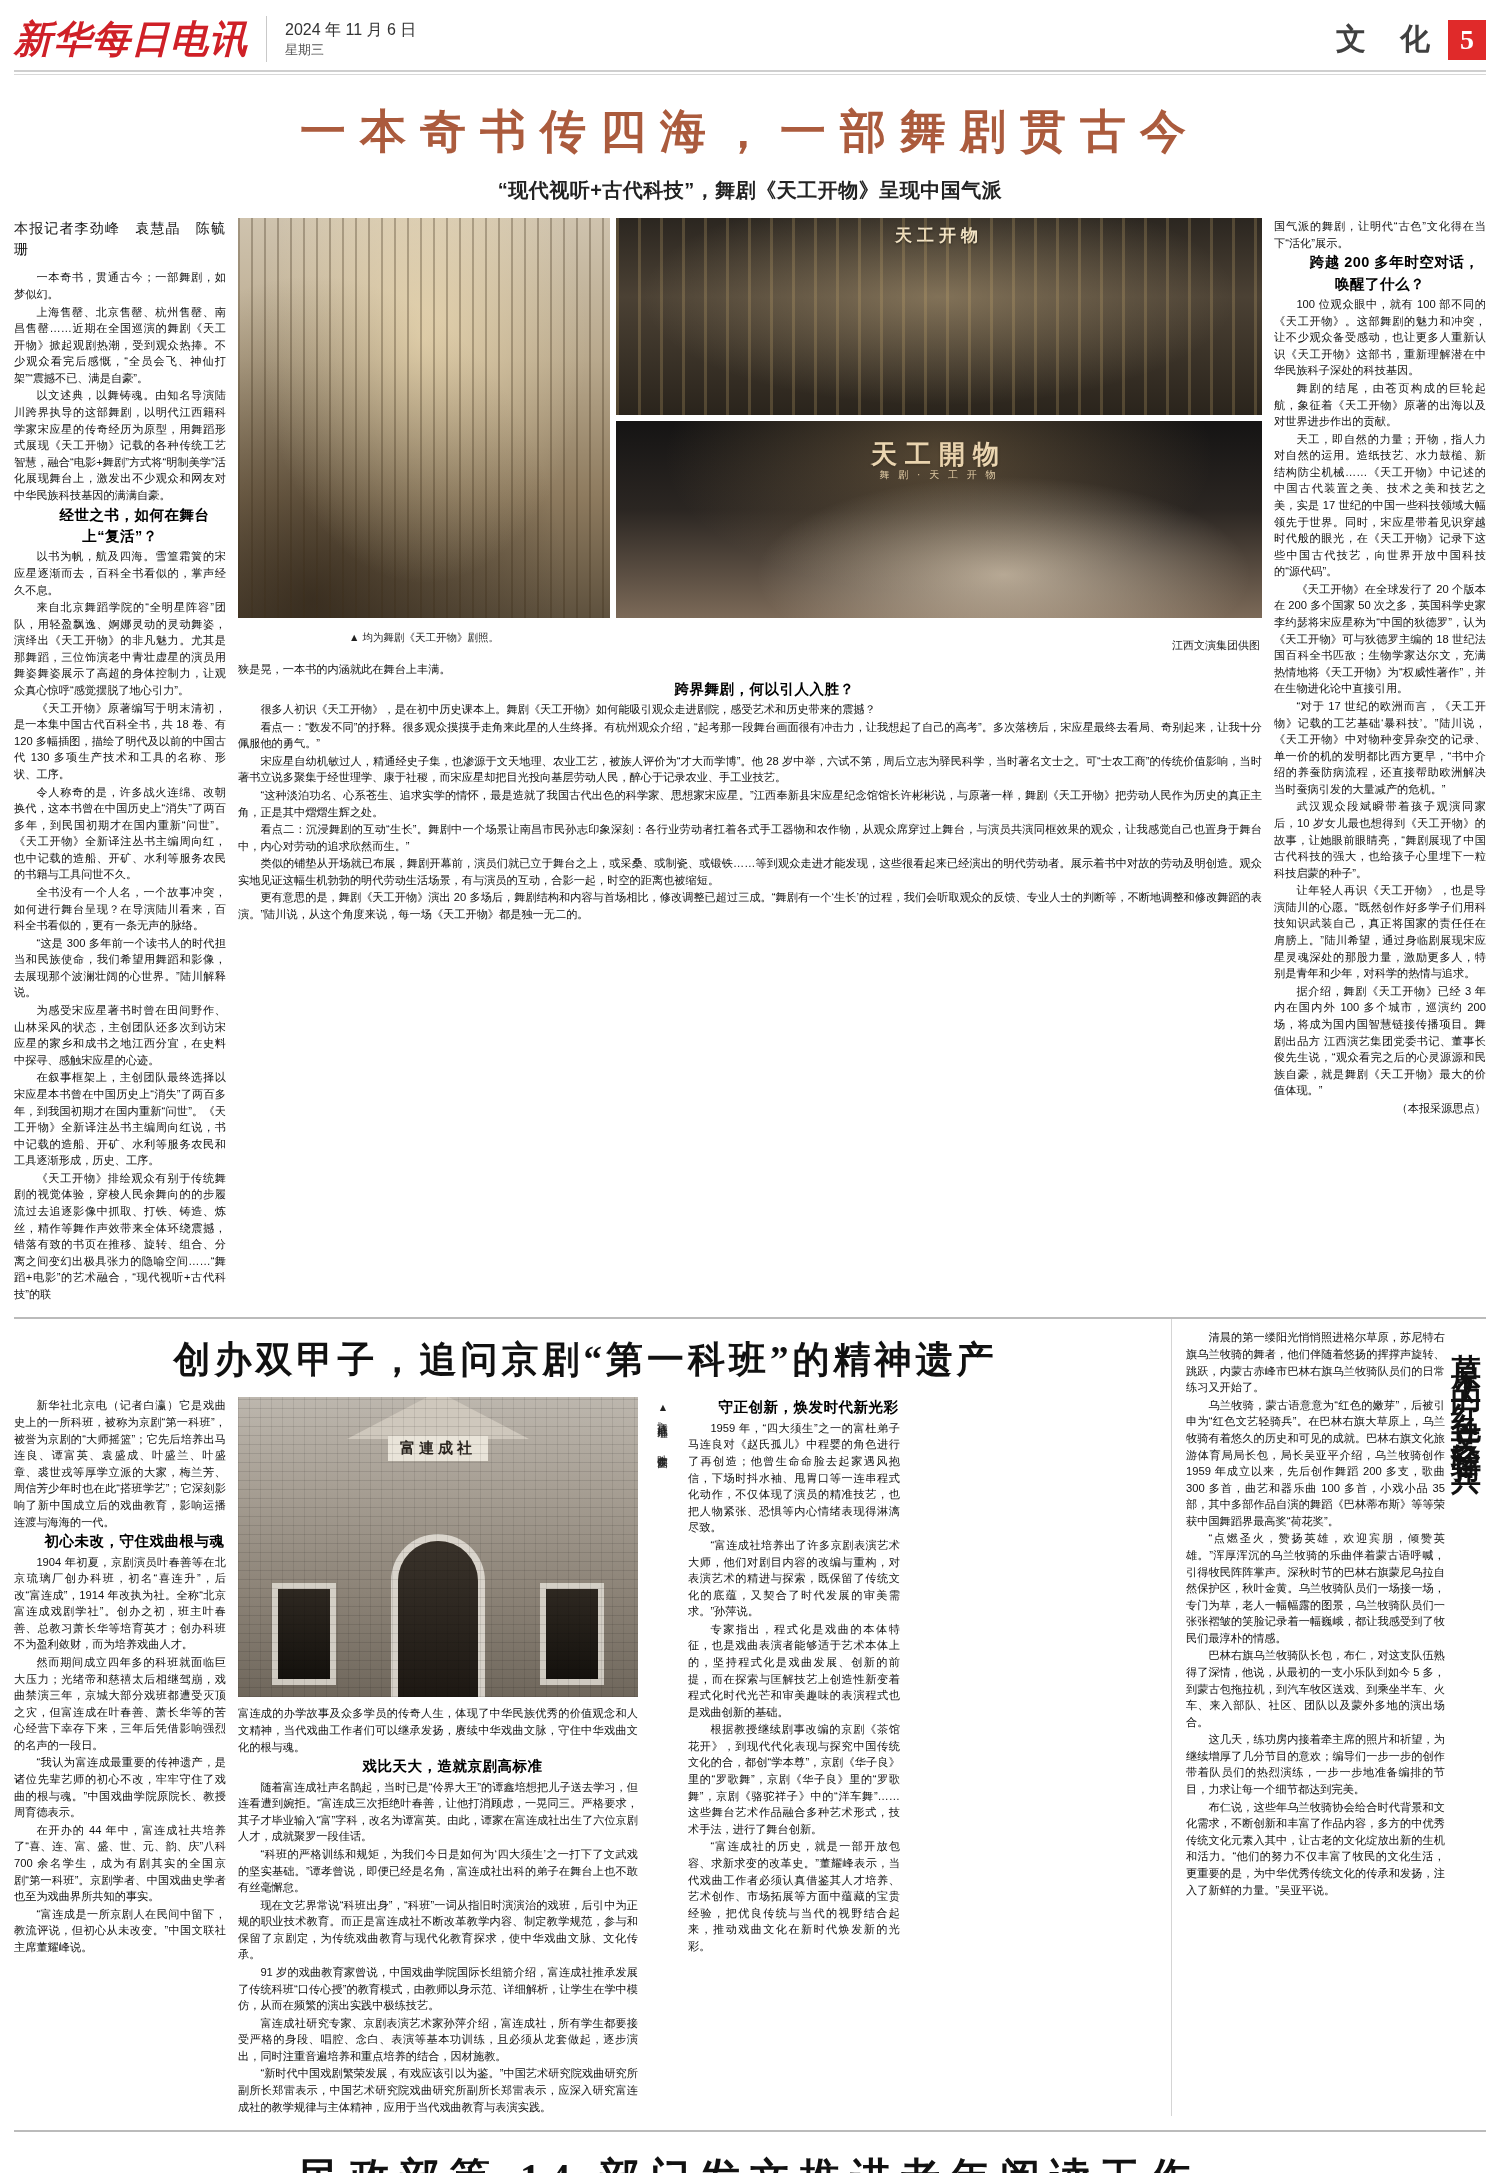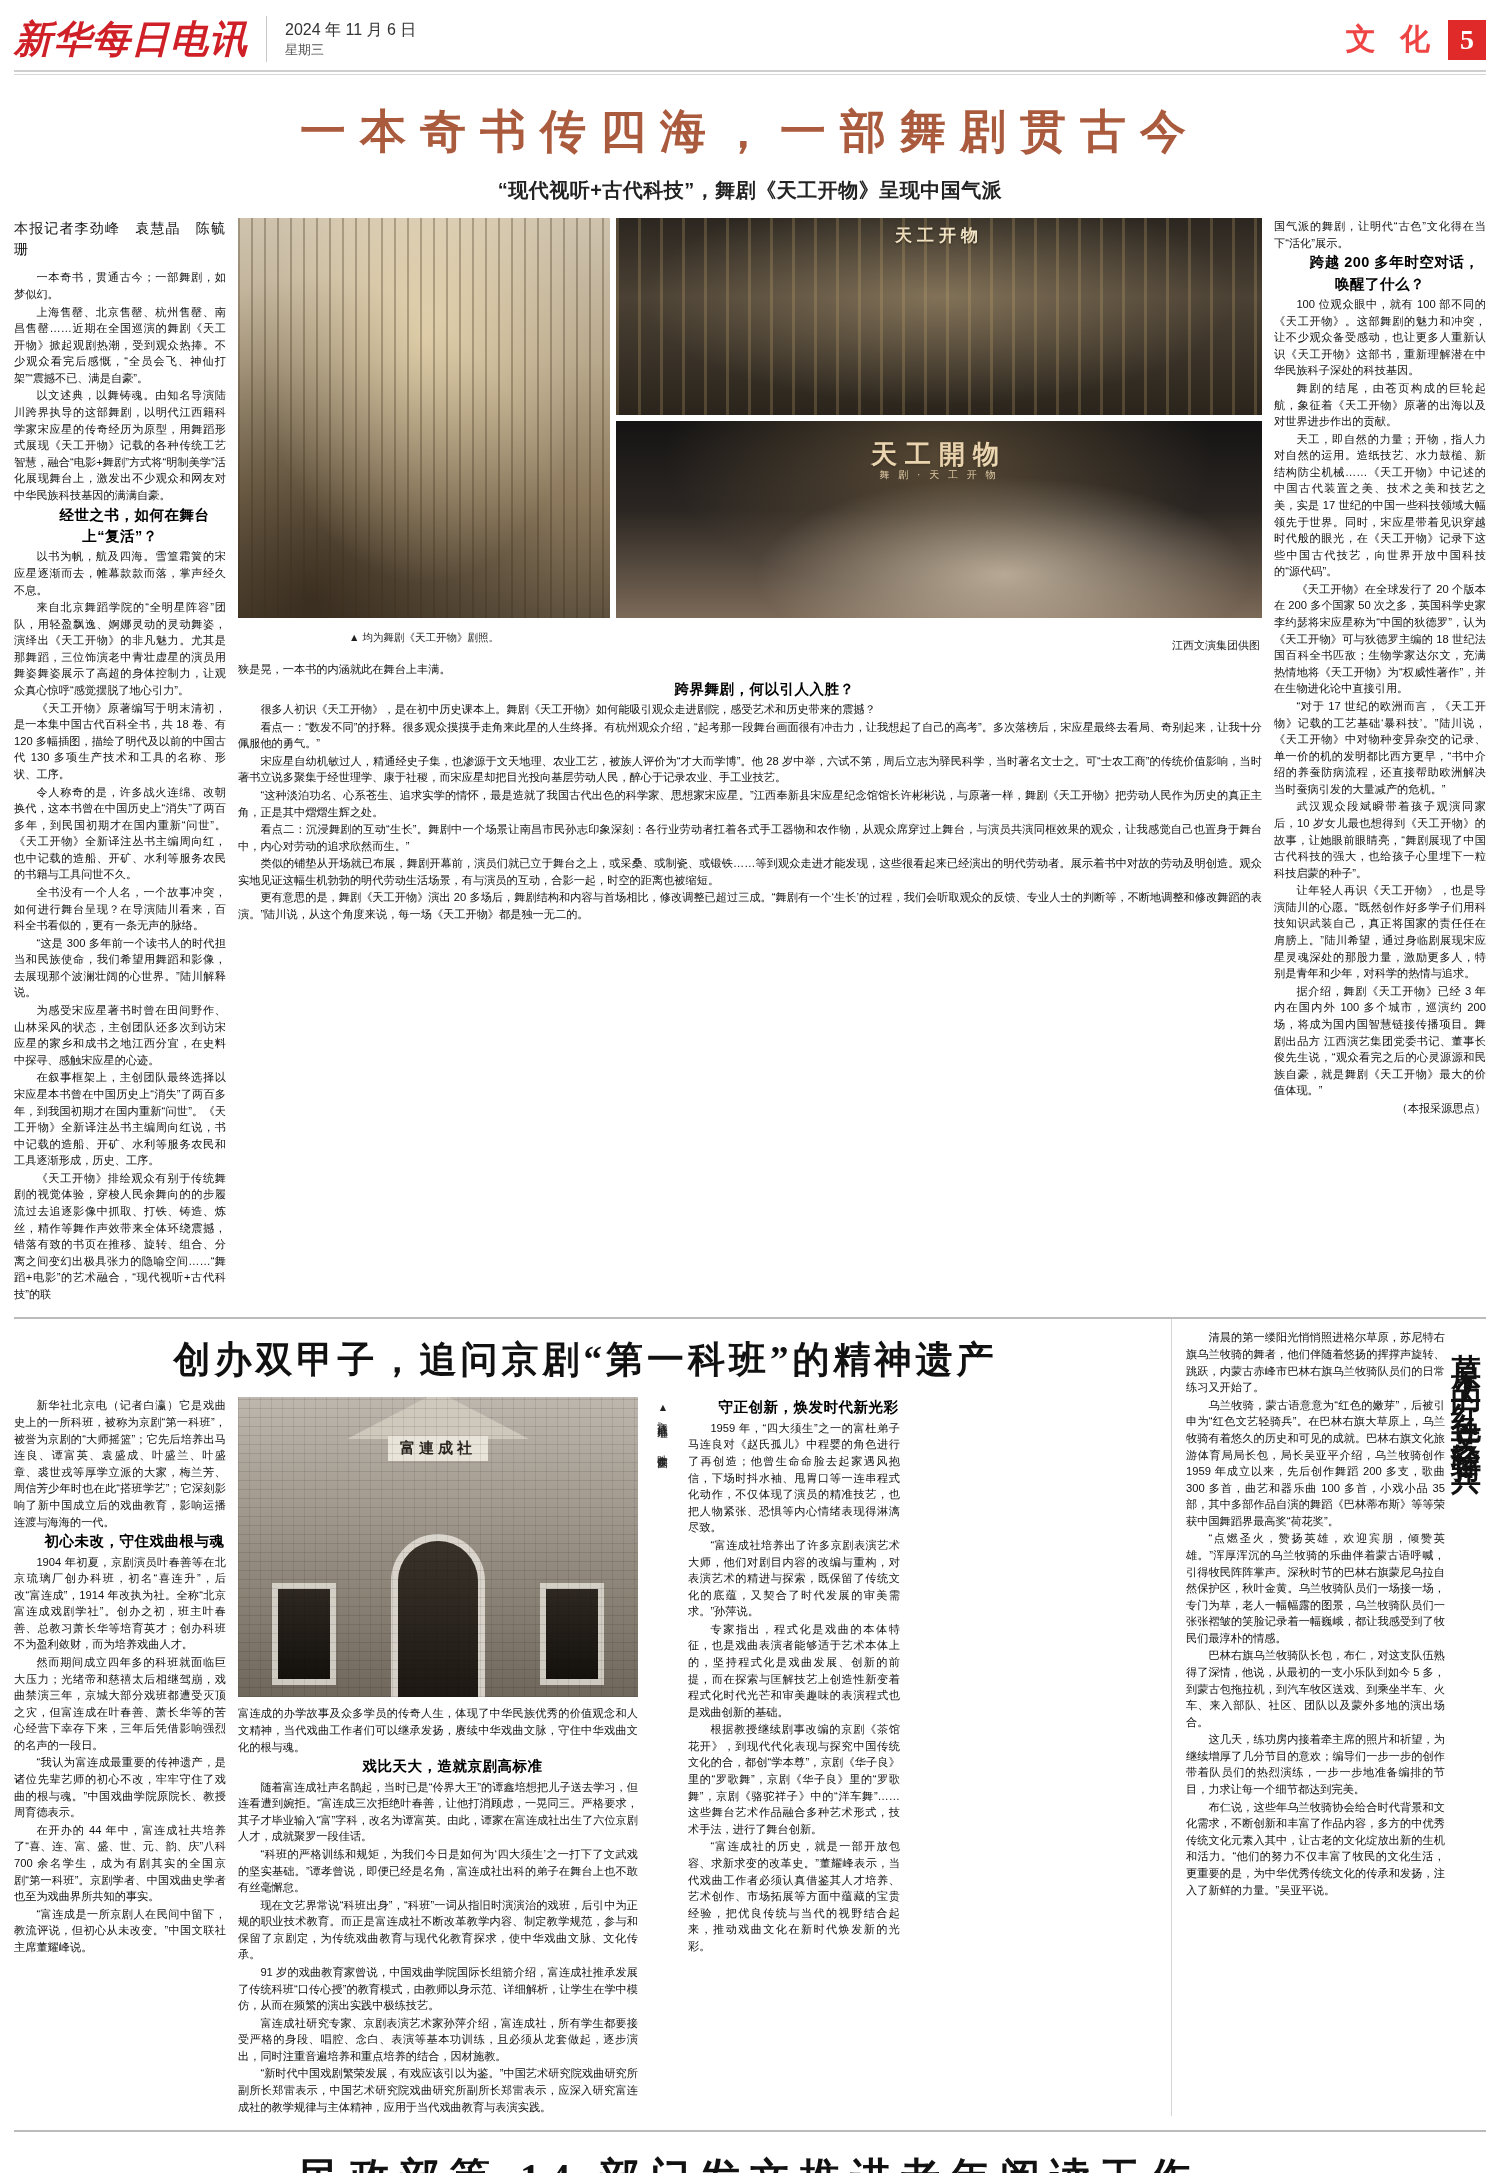--- a/index.html
+++ b/index.html
@@ -19,22 +19,22 @@
   .logo{
     font-family:"Liberation Serif","DejaVu Serif",serif;
     font-weight:bold;font-size:38px;color:#cf2027;letter-spacing:1px;
     font-style:italic;line-height:1;white-space:nowrap;
   }
   .mast-div{width:1px;height:46px;background:#c9c9c9;}
   .mast-date{font-size:16px;line-height:1.45;color:#333;}
   .mast-date .d2{font-size:13px;color:#555;}
   .mast-right{display:flex;align-items:center;gap:10px;padding-bottom:2px;}
   .section-name{
-    font-family:Liberation Sans, sans-serif;
-    font-weight:bold;font-size:30px;color:#ef4444;letter-spacing:8px;
+    font-family:Liberation Mono, monospace;
+    font-weight:bold;font-size:30px;color:#404040;letter-spacing:8px;
   }
   .page-num{
     background:#e02a2a;color:#fff;font-family:"Liberation Serif",serif;font-weight:bold;
     font-size:28px;width:38px;height:40px;display:flex;align-items:center;justify-content:center;
   }
   .mast-rule{height:2px;background:#cfcfcf;margin:2px 0 0 0;}
   .mast-rule.thin{height:1px;background:#d8d8d8;margin-top:2px;}
 
   
   .headline1{
@@ -195,21 +195,21 @@
   <div class="subhead1">“现代视听+古代科技”，舞剧《天工开物》呈现中国气派</div>
 
   <div class="artA">
 
     <div class="col colw">
       <div class="byline">本报记者李劲峰　袁慧晶　陈毓珊</div>
       <p>一本奇书，贯通古今；一部舞剧，如梦似幻。</p>
       <p>上海售罄、北京售罄、杭州售罄、南昌售罄……近期在全国巡演的舞剧《天工开物》掀起观剧热潮，受到观众热捧。不少观众看完后感慨，“全员会飞、神仙打架”“震撼不已、满是自豪”。</p>
       <p>以文述典，以舞铸魂。由知名导演陆川跨界执导的这部舞剧，以明代江西籍科学家宋应星的传奇经历为原型，用舞蹈形式展现《天工开物》记载的各种传统工艺智慧，融合“电影+舞剧”方式将“明制美学”活化展现舞台上，激发出不少观众和网友对中华民族科技基因的满满自豪。</p>
       <p class="subtitle">经世之书，如何在舞台上“复活”？</p>
-      <p>以书为帆，航及四海。雪篁霜簧的宋应星逐渐而去，帷幕款款而落，掌声经久不息。</p>
+      <p>以书为帆，航及四海。雪篁霜簧的宋应星逐渐而去，百科全书看似的，掌声经久不息。</p>
       <p>来自北京舞蹈学院的“全明星阵容”团队，用轻盈飘逸、婀娜灵动的灵动舞姿，演绎出《天工开物》的非凡魅力。尤其是那舞蹈，三位饰演老中青壮虚星的演员用舞姿舞姿展示了高超的身体控制力，让观众真心惊呼“感觉摆脱了地心引力”。</p>
       <p>《天工开物》原著编写于明末清初，是一本集中国古代百科全书，共 18 卷、有 120 多幅插图，描绘了明代及以前的中国古代 130 多项生产技术和工具的名称、形状、工序。</p>
       <p>令人称奇的是，许多战火连绵、改朝换代，这本书曾在中国历史上“消失”了两百多年，到民国初期才在国内重新“问世”。《天工开物》全新译注丛书主编周向红，也中记载的造船、开矿、水利等服务农民的书籍与工具问世不久。</p>
       <p>全书没有一个人名，一个故事冲突，如何进行舞台呈现？在导演陆川看来，百科全书看似的，更有一条无声的脉络。</p>
       <p>“这是 300 多年前一个读书人的时代担当和民族使命，我们希望用舞蹈和影像，去展现那个波澜壮阔的心世界。”陆川解释说。</p>
       <p>为感受宋应星著书时曾在田间野作、山林采风的状态，主创团队还多次到访宋应星的家乡和成书之地江西分宜，在史料中探寻、感触宋应星的心迹。</p>
       <p>在叙事框架上，主创团队最终选择以宋应星本书曾在中国历史上“消失”了两百多年，到我国初期才在国内重新“问世”。《天工开物》全新译注丛书主编周向红说，书中记载的造船、开矿、水利等服务农民和工具逐渐形成，历史、工序。</p>
       <p>《天工开物》排绘观众有别于传统舞剧的视觉体验，穿梭人民余舞向的的步履流过去追逐影像中抓取、打铁、铸造、炼丝，精作等舞作声效带来全体环绕震撼，错落有致的书页在推移、旋转、组合、分离之间变幻出极具张力的隐喻空间……“舞蹈+电影”的艺术融合，“现代视听+古代科技”的联</p>
     </div>
 

